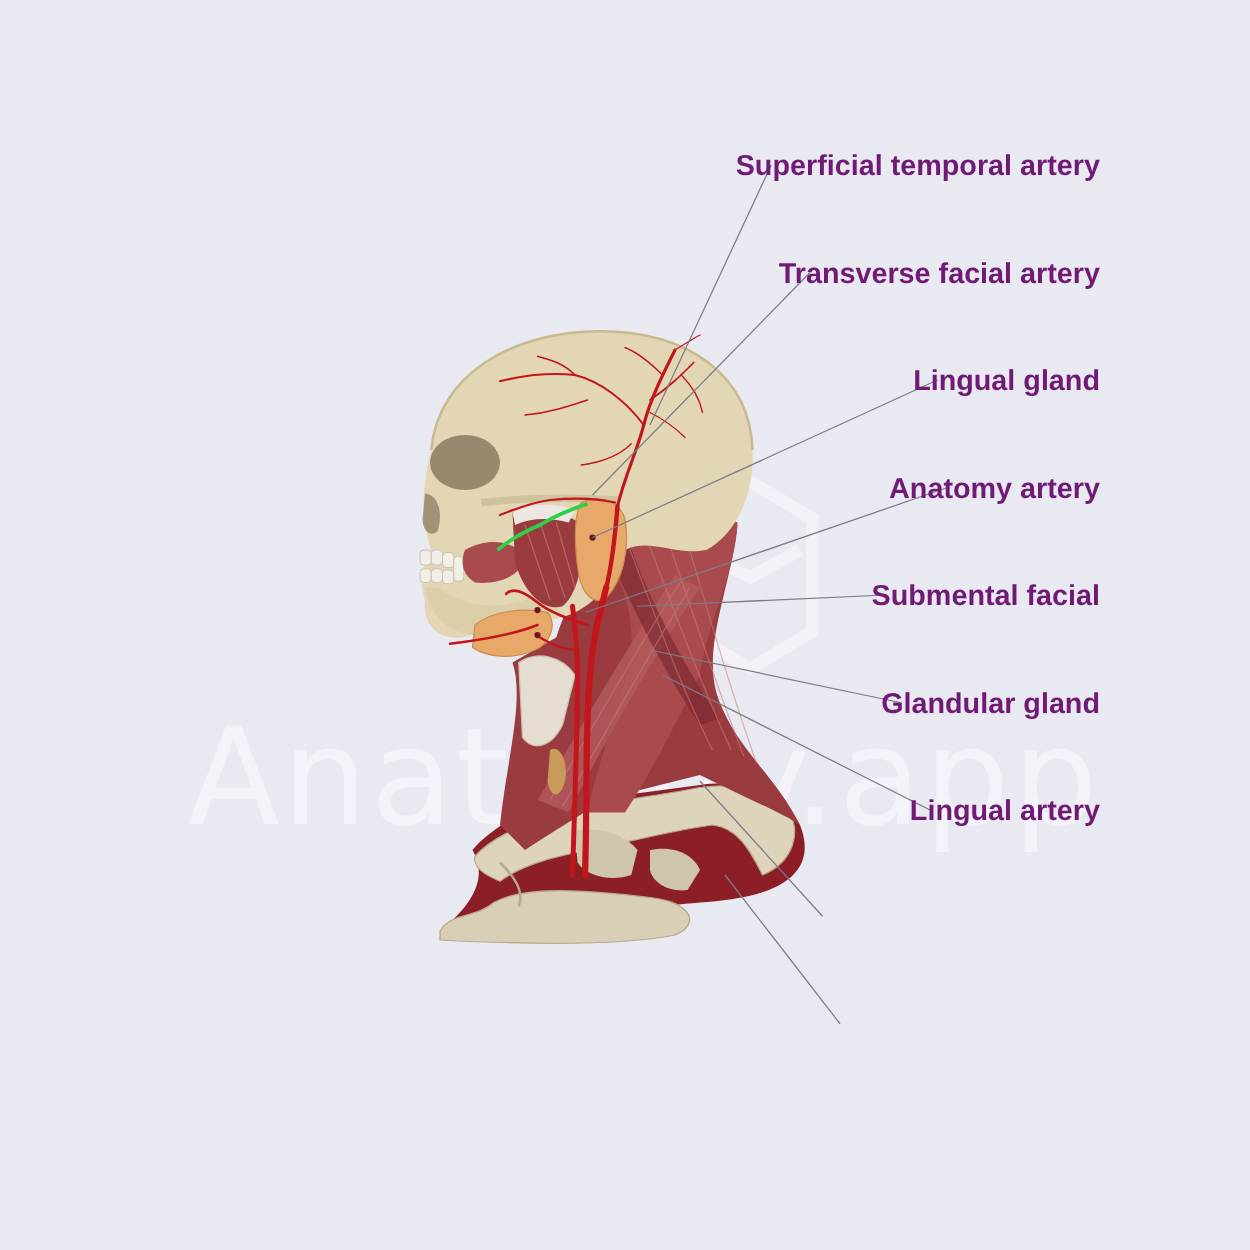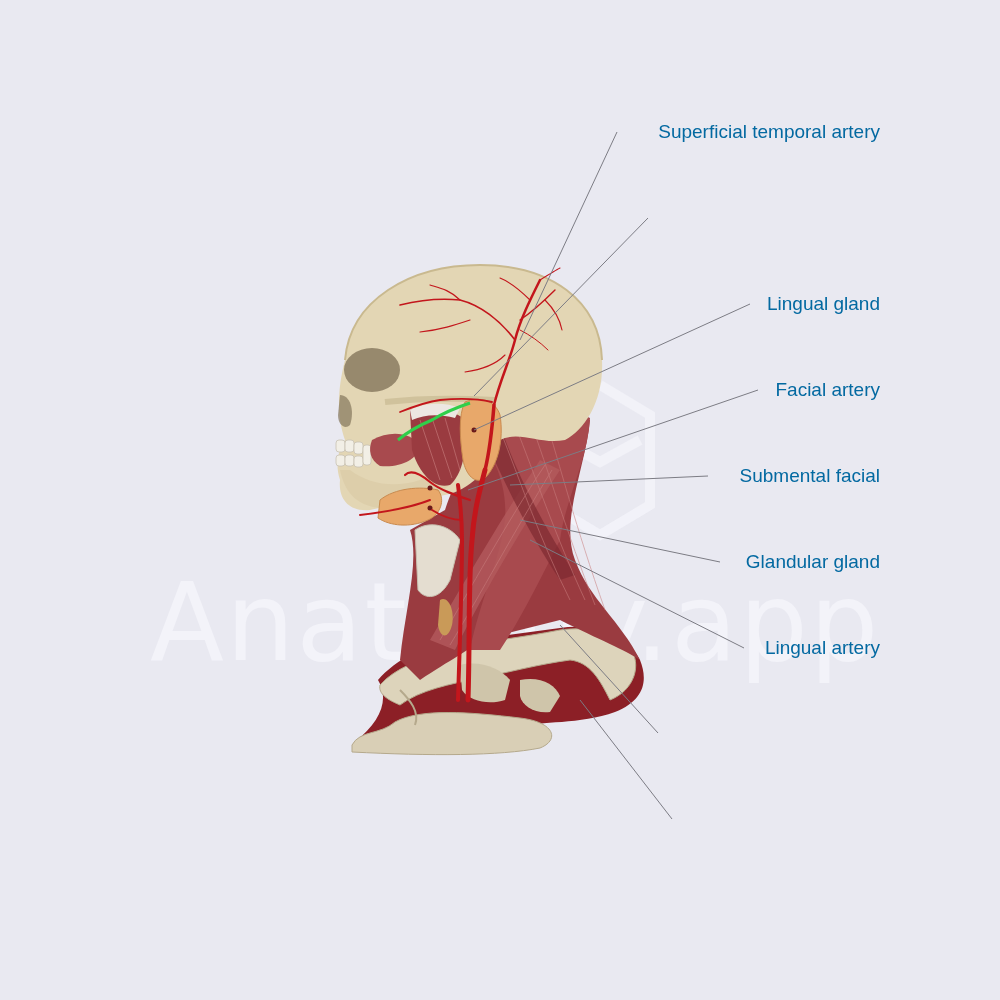--- a/index.html
+++ b/index.html
@@ -13,21 +13,21 @@
   .watermark {
     position: absolute; left: 150px; top: 560px;
     font-size: 108px; letter-spacing: 2px;
     color: #f3f3f9; font-weight: 400;
     font-family: "DejaVu Sans", sans-serif;
     white-space: nowrap; pointer-events: none;
   }
   svg.art { position: absolute; left: 0; top: 0; }
   .label {
     position: absolute; right: 120px;
-    font-weight: 400; font-size: 19px; color: #0369a1;
+    font-weight: 700; font-size: 23px; color: #701a75;
     white-space: nowrap; line-height: 22px;
     transform: translateY(-11px);
     cursor: pointer;
   }
 </style>
 </head>
 <body>
 
 <div class="canvas">
 
@@ -146,19 +146,20 @@
       <line x1="758" y1="390" x2="468" y2="490"></line>
       <line x1="708" y1="476" x2="510" y2="485"></line>
       <line x1="720" y1="562" x2="520" y2="520"></line>
       <line x1="744" y1="648" x2="530" y2="540"></line>
       <line x1="658" y1="733" x2="560" y2="625"></line>
       <line x1="672" y1="819" x2="580" y2="700"></line>
     </g>
   </svg>
 
   <div class="label" style="top:132px">Superficial temporal artery</div>
+  <div class="label" style="top:218px">Transverse facial artery</div>
   <div class="label" style="top:304px">Lingual gland</div>
-  <div class="label" style="top:390px">Facial artery</div>
+  <div class="label" style="top:390px">Anatomy artery</div>
   <div class="label" style="top:476px">Submental facial</div>
   <div class="label" style="top:562px">Glandular gland</div>
   <div class="label" style="top:648px">Lingual artery</div>
 
 </div>
 
 </body></html>

